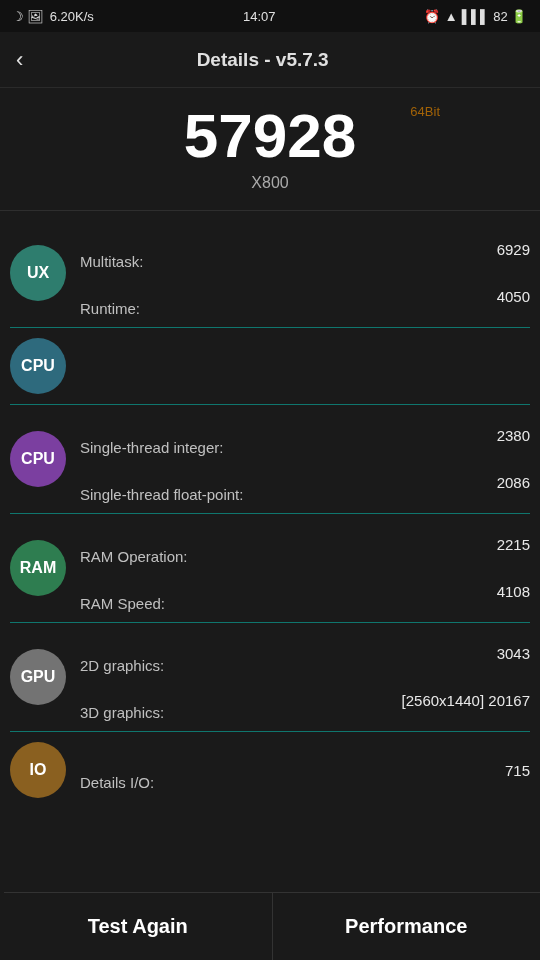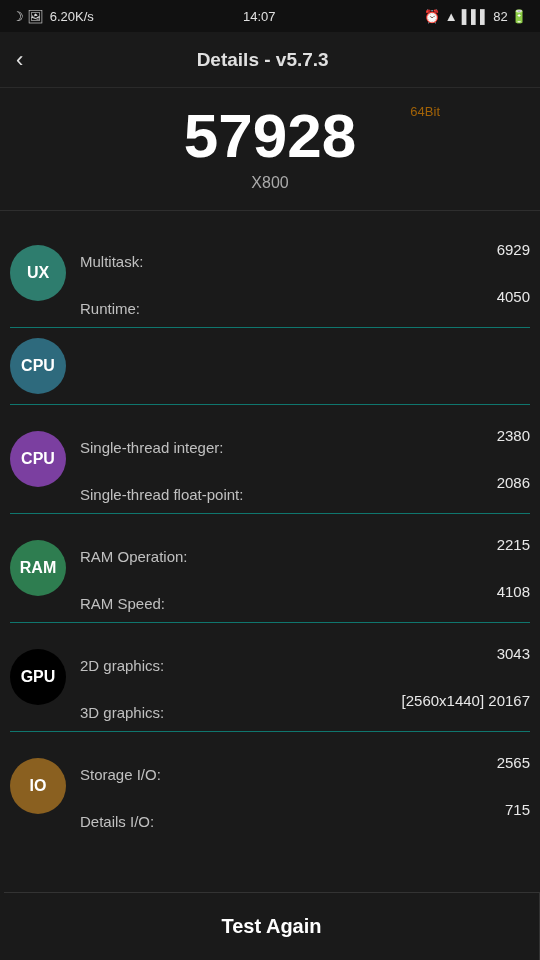--- a/index.html
+++ b/index.html
@@ -107,21 +107,21 @@
       font-size: 16px;
       font-weight: bold;
       color: #fff;
       flex-shrink: 0;
       margin-right: 14px;
     }
     .badge-ux    { background-color: #2e7d6e; }
     .badge-cpu1  { background-color: #2e6a7d; }
     .badge-cpu2  { background-color: #7b3fa0; }
     .badge-ram   { background-color: #2e7d50; }
-    .badge-gpu   { background-color: #000000; }
+    .badge-gpu   { background-color: #737373; }
     .badge-io    { background-color: #8a6020; }
 
     .metrics {
       flex: 1;
       display: flex;
       flex-direction: column;
       gap: 6px;
     }
     .metric-line {
       display: flex;
@@ -243,26 +243,23 @@
         <div class="metric-line">
           <span class="metric-label">3D graphics:</span>
           <span class="metric-value">[2560x1440] 20167</span>
         </div>
       </div>
     </div>
     <div class="bench-row">
       <div class="badge badge-io">IO</div>
       <div class="metrics">
         <div class="metric-line">
-          <span class="metric-label">Storage I/O:</span>
-          <span class="metric-value">2565</span>
-        </div>
-        <div class="metric-line">
           <span class="metric-label">Details I/O:</span>
           <span class="metric-value">715</span>
         </div>
       </div>
     </div>
   </div>
 
 <div class="bottom-buttons">
   <button class="btn">Test Again</button>
+  <button class="btn">Performance</button>
 </div>
 
 </body></html>

